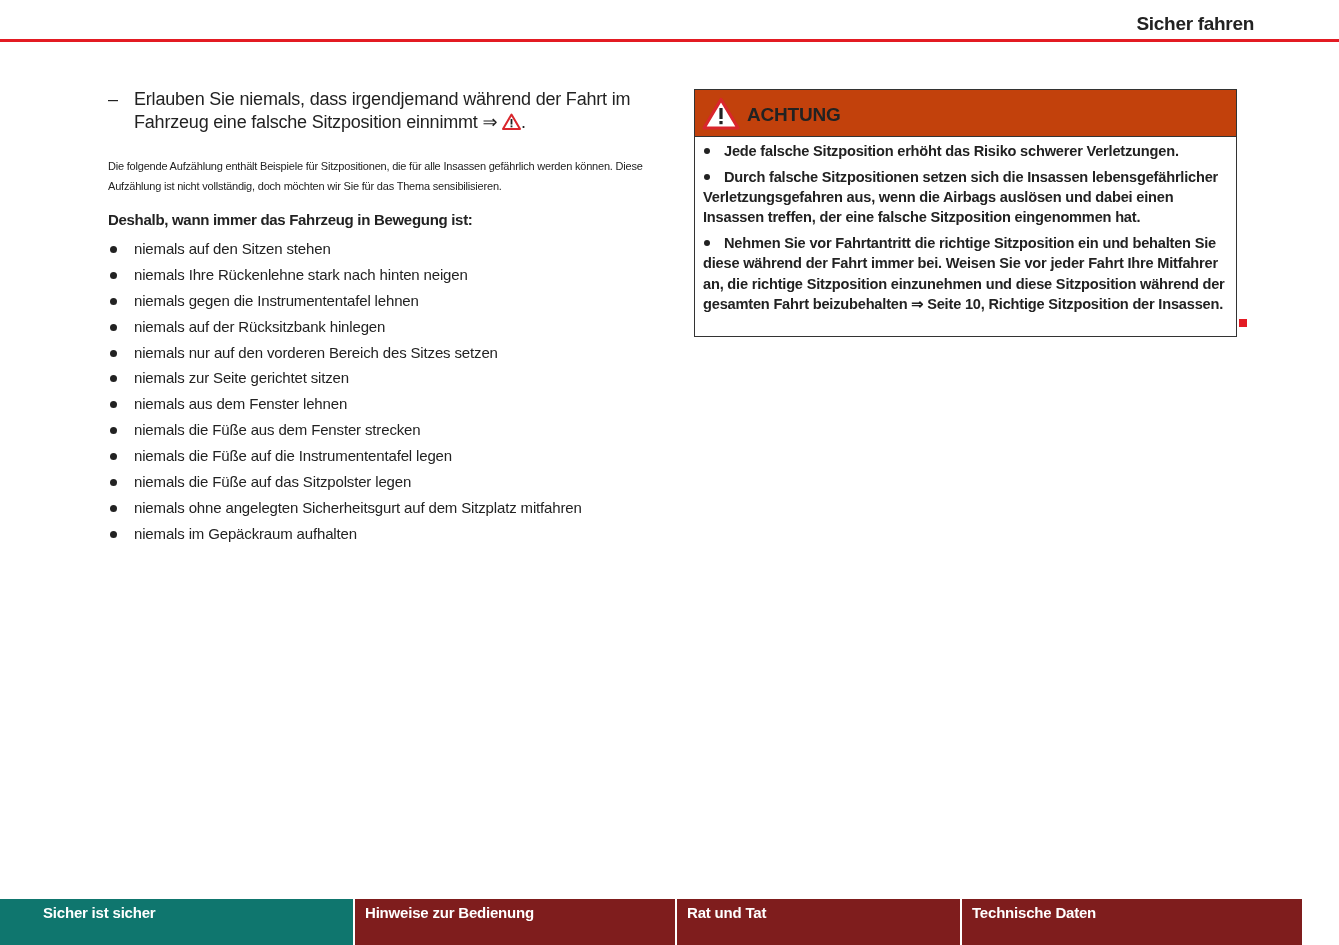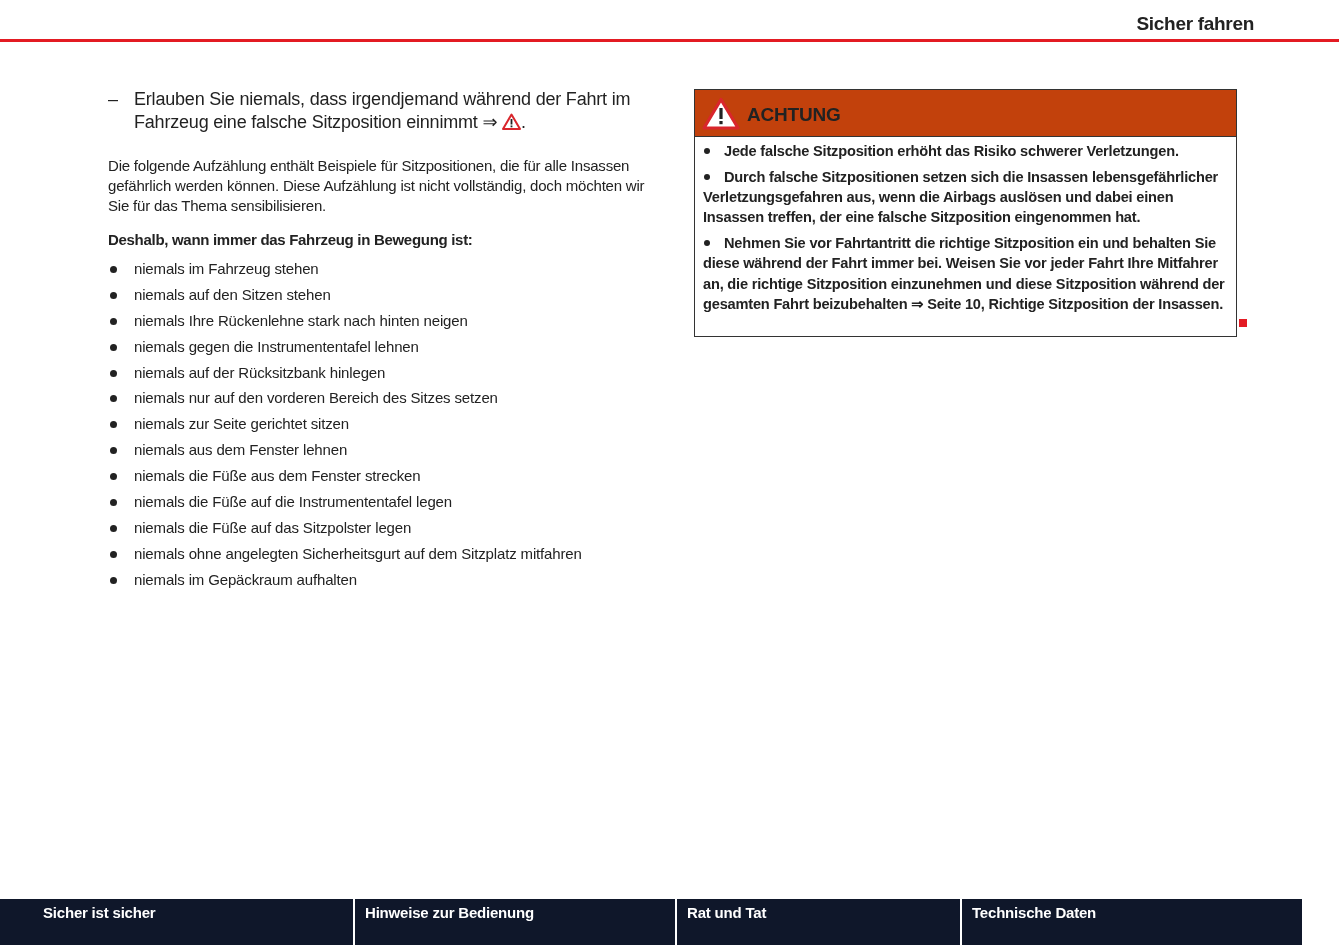--- a/index.html
+++ b/index.html
@@ -12,43 +12,43 @@
                font-family:"Liberation Sans", sans-serif; letter-spacing:-0.3px; }
   .hdr-page { position:absolute; left:1341px; top:0; width:67px; height:41px; background:#e31b23;
               color:#fff; font-weight:bold; font-size:18px; font-family:"Liberation Sans", sans-serif;
               box-sizing:border-box; padding:14px 0 0 22px; }
 
   
   .left { position:absolute; left:108px; top:88px; width:540px; font-family:"Liberation Sans", sans-serif; }
   .dash-item { position:relative; padding-left:26px; font-size:18px; line-height:23px; color:#222; letter-spacing:-0.2px; }
   .dash-item .dash { position:absolute; left:0; top:0; }
   .warn-inline { display:inline-block; vertical-align:-2px; }
-  .intro { margin-top:20px; font-size:15px; line-height:20px; color:#222; letter-spacing:-0.2px; }
+  .intro { margin-top:20px; font-size:11px; line-height:20px; color:#222; letter-spacing:-0.2px; }
   .subhead { margin-top:14px; font-size:15px; font-weight:bold; color:#222; letter-spacing:-0.3px; line-height:20px; }
   ul.bl { list-style:none; margin:6px 0 0 0; padding:0; }
   ul.bl li { position:relative; padding-left:26px; font-size:15px; height:25.9px; line-height:25.9px; color:#222; letter-spacing:-0.15px; }
   ul.bl li .dot { position:absolute; left:2px; top:10px; width:7px; height:7px; border-radius:50%; background:#222; }
 
   
   .warnbox { position:absolute; left:694px; top:89px; width:543px; height:248px; border:1px solid #333;
              box-sizing:border-box; font-family:"Liberation Sans", sans-serif; }
   .warn-head { height:46px; background:#c2410c; border-bottom:1px solid #333; position:relative;text-align:right; }
   .warn-head .tri { position:absolute; left:7px; top:7px; }
   .warn-head .ttl { position:absolute; left:52px; top:14px; font-size:19px; font-weight:bold; color:#222; letter-spacing:-0.2px; }
   .warn-body { padding:4px 8px 0 8px; }
   .warn-p { position:relative; font-size:14.6px; font-weight:bold; line-height:20.3px; color:#222; margin-bottom:5.5px; letter-spacing:-0.2px; }
   .warn-p .dot { display:inline-block; width:6px; height:6px; border-radius:50%; background:#222; margin:0 14px 2px 1px; vertical-align:middle; }
   .end-mark { position:absolute; left:1239px; top:319px; width:8px; height:8px; background:#e31b23; }
 
   
   .footer { position:absolute; left:0; top:899px; width:1339px; height:46px; display:flex; }
   .ftab { height:46px; box-sizing:border-box; padding:5px 0 0 10px; font-size:15px; font-weight:bold; color:#fff;
           font-family:"Liberation Sans", sans-serif; letter-spacing:-0.2px; }
-  .ftab.active { background:#0f172a; width:353px; padding-left:43px; }
-  .ftab.inactive { background:#0f172a; border-left:2px solid #fff; }
+  .ftab.active { background:#0f766e; width:353px; padding-left:43px; }
+  .ftab.inactive { background:#7f1d1d; border-left:2px solid #fff; }
   .ftab.w2 { width:322px; }
   .ftab.w3 { width:285px; }
   .ftab.w4 { width:342px; }
 </style>
 </head>
 <body>
 
 <div class="hdr-title">Sicher fahren</div>
 <div class="hdr-page">15</div>
 <div class="hdr-line"></div>
@@ -67,21 +67,20 @@
         </svg>
       </span><span>.</span>
     </div>
   </div>
 
   <div class="intro">Die folgende Aufzählung enthält Beispiele für Sitzpositionen, die für alle Insassen gefährlich werden können. Diese Aufzählung ist nicht vollständig, doch möchten wir Sie für das Thema sensibilisieren.</div>
 
   <div class="subhead">Deshalb, wann immer das Fahrzeug in Bewegung ist:</div>
 
   <ul class="bl">
-    <li><span class="dot"></span><span>niemals im Fahrzeug stehen</span></li>
     <li><span class="dot"></span><span>niemals auf den Sitzen stehen</span></li>
     <li><span class="dot"></span><span>niemals Ihre Rückenlehne stark nach hinten neigen</span></li>
     <li><span class="dot"></span><span>niemals gegen die Instrumententafel lehnen</span></li>
     <li><span class="dot"></span><span>niemals auf der Rücksitzbank hinlegen</span></li>
     <li><span class="dot"></span><span>niemals nur auf den vorderen Bereich des Sitzes setzen</span></li>
     <li><span class="dot"></span><span>niemals zur Seite gerichtet sitzen</span></li>
     <li><span class="dot"></span><span>niemals aus dem Fenster lehnen</span></li>
     <li><span class="dot"></span><span>niemals die Füße aus dem Fenster strecken</span></li>
     <li><span class="dot"></span><span>niemals die Füße auf die Instrumententafel legen</span></li>
     <li><span class="dot"></span><span>niemals die Füße auf das Sitzpolster legen</span></li>

